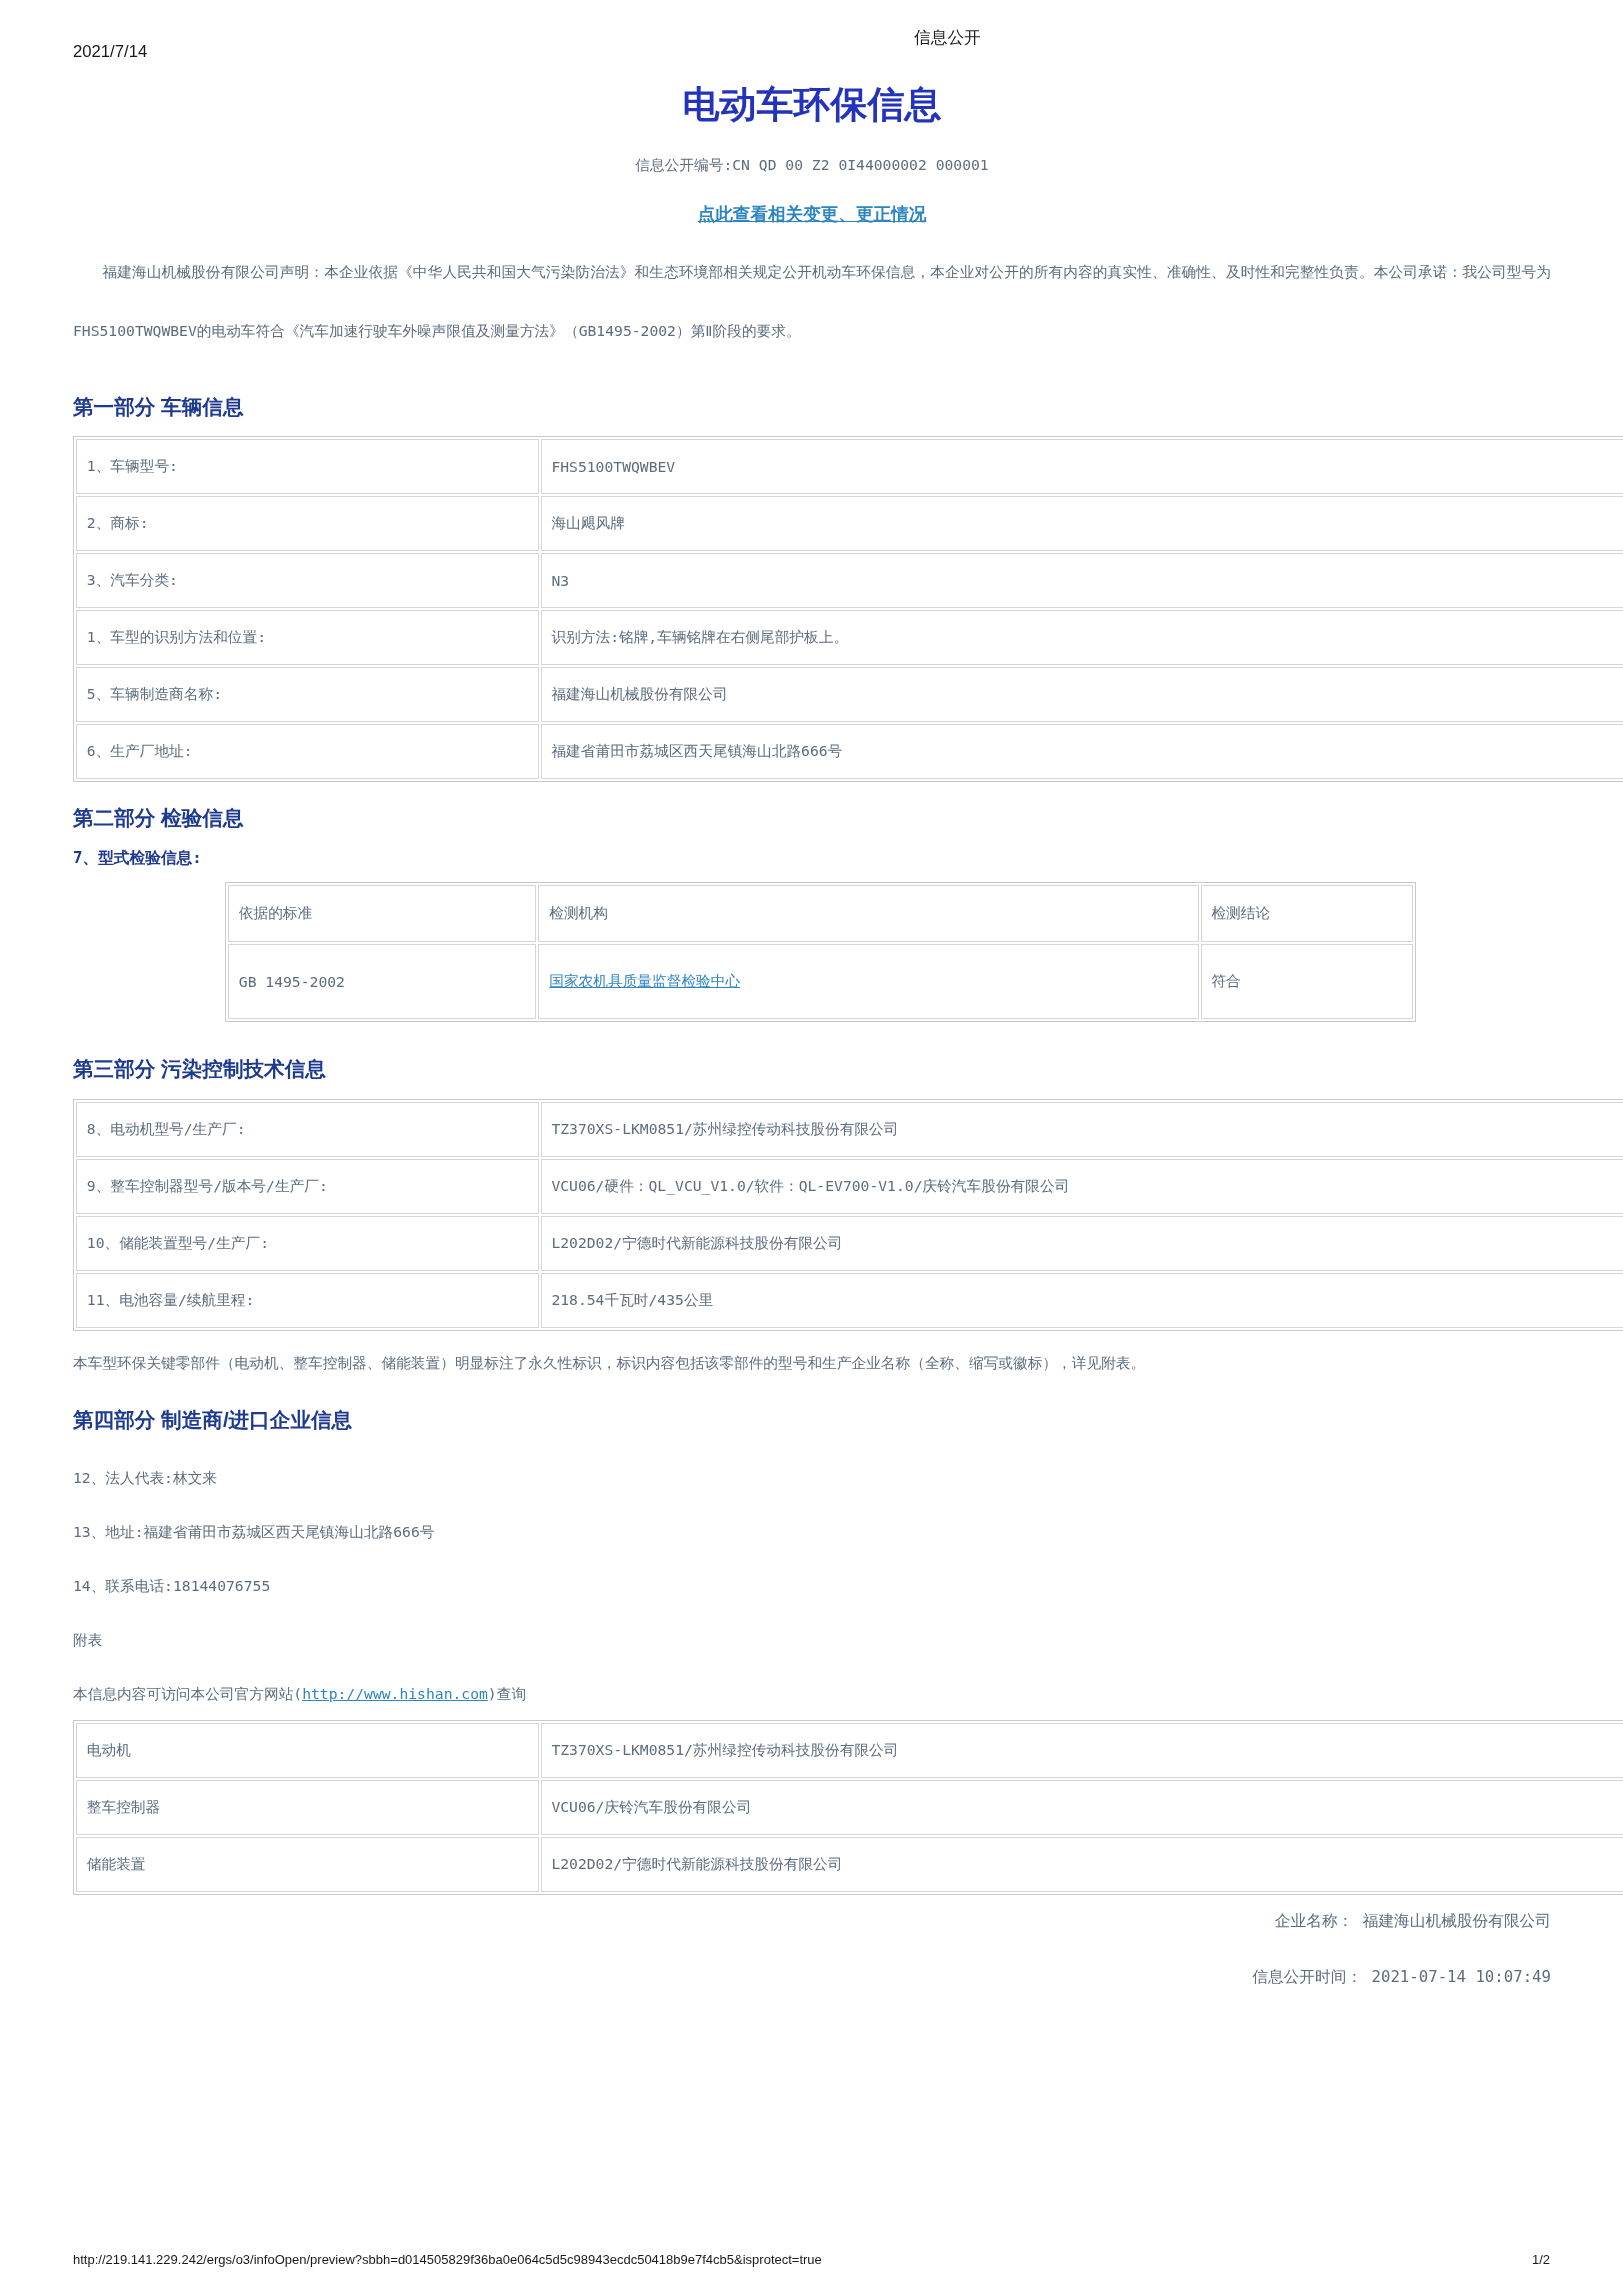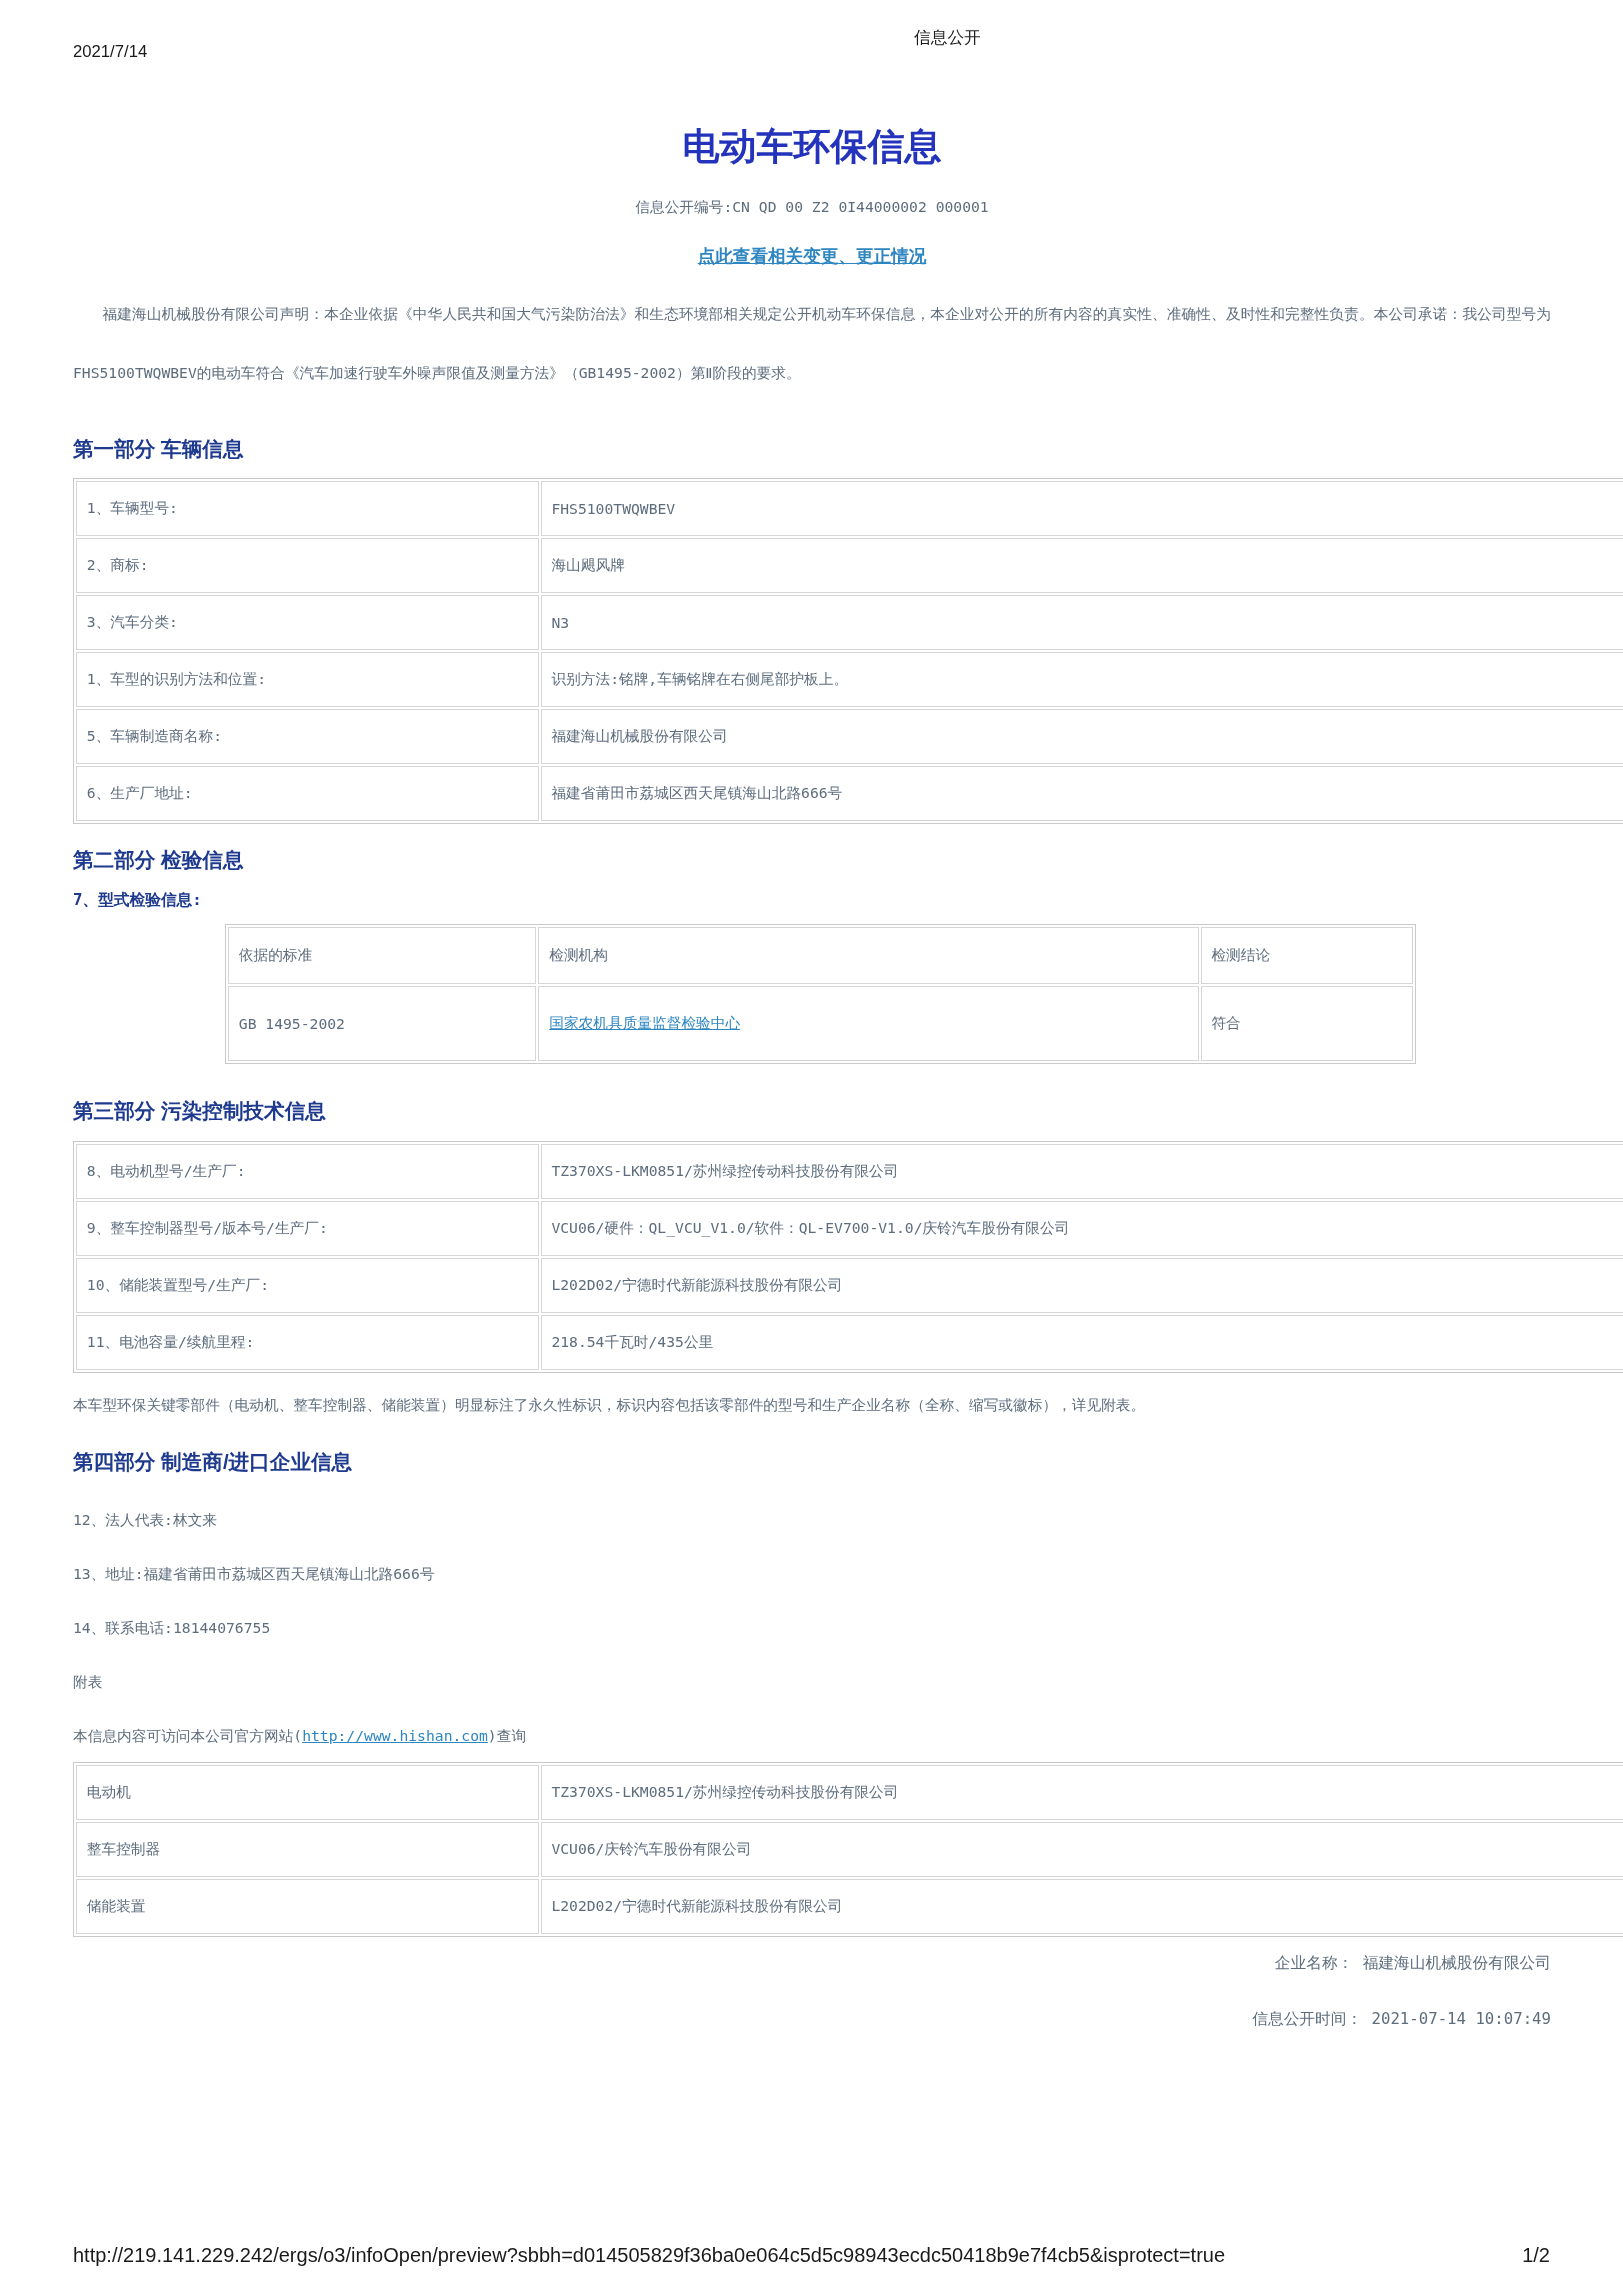--- a/index.html
+++ b/index.html
@@ -14,25 +14,25 @@
   
   .print-header{
     position:absolute;top:25.5px;left:73px;right:73px;height:23.5px;
     font-family:"Liberation Sans",sans-serif;font-size:16.7px;color:#1a1a1a;
   }
   .print-header .ph-date{position:absolute;left:0;top:16px;}
   .print-header .ph-title{position:absolute;left:841px;top:0;}
   .print-footer{
     position:absolute;left:73px;right:73px;bottom:29px;
     display:flex;justify-content:space-between;align-items:flex-end;
-    font-family:"Liberation Sans",sans-serif;font-size:20px;color:#1a1a1a;
+    font-family:"Liberation Sans",sans-serif;font-size:13px;color:#1a1a1a;
   }
   .content{width:1478px;margin:0 73px;}
   .doc-title{
-    margin:16px;padding-top:106px;
+    margin:0;padding-top:80px;
     text-align:center;
     font-family:"Liberation Sans",sans-serif;
     font-size:37px;font-weight:bold;color:#2433bb;
   }
   .doc-meta{
     margin:25.5px 0 0 0;text-align:center;
     font-size:14.7px;color:#5d6d7d;
   }
   .change-link-wrap{margin:27.4px 0 0 0;text-align:center;}
   a.change-link{

